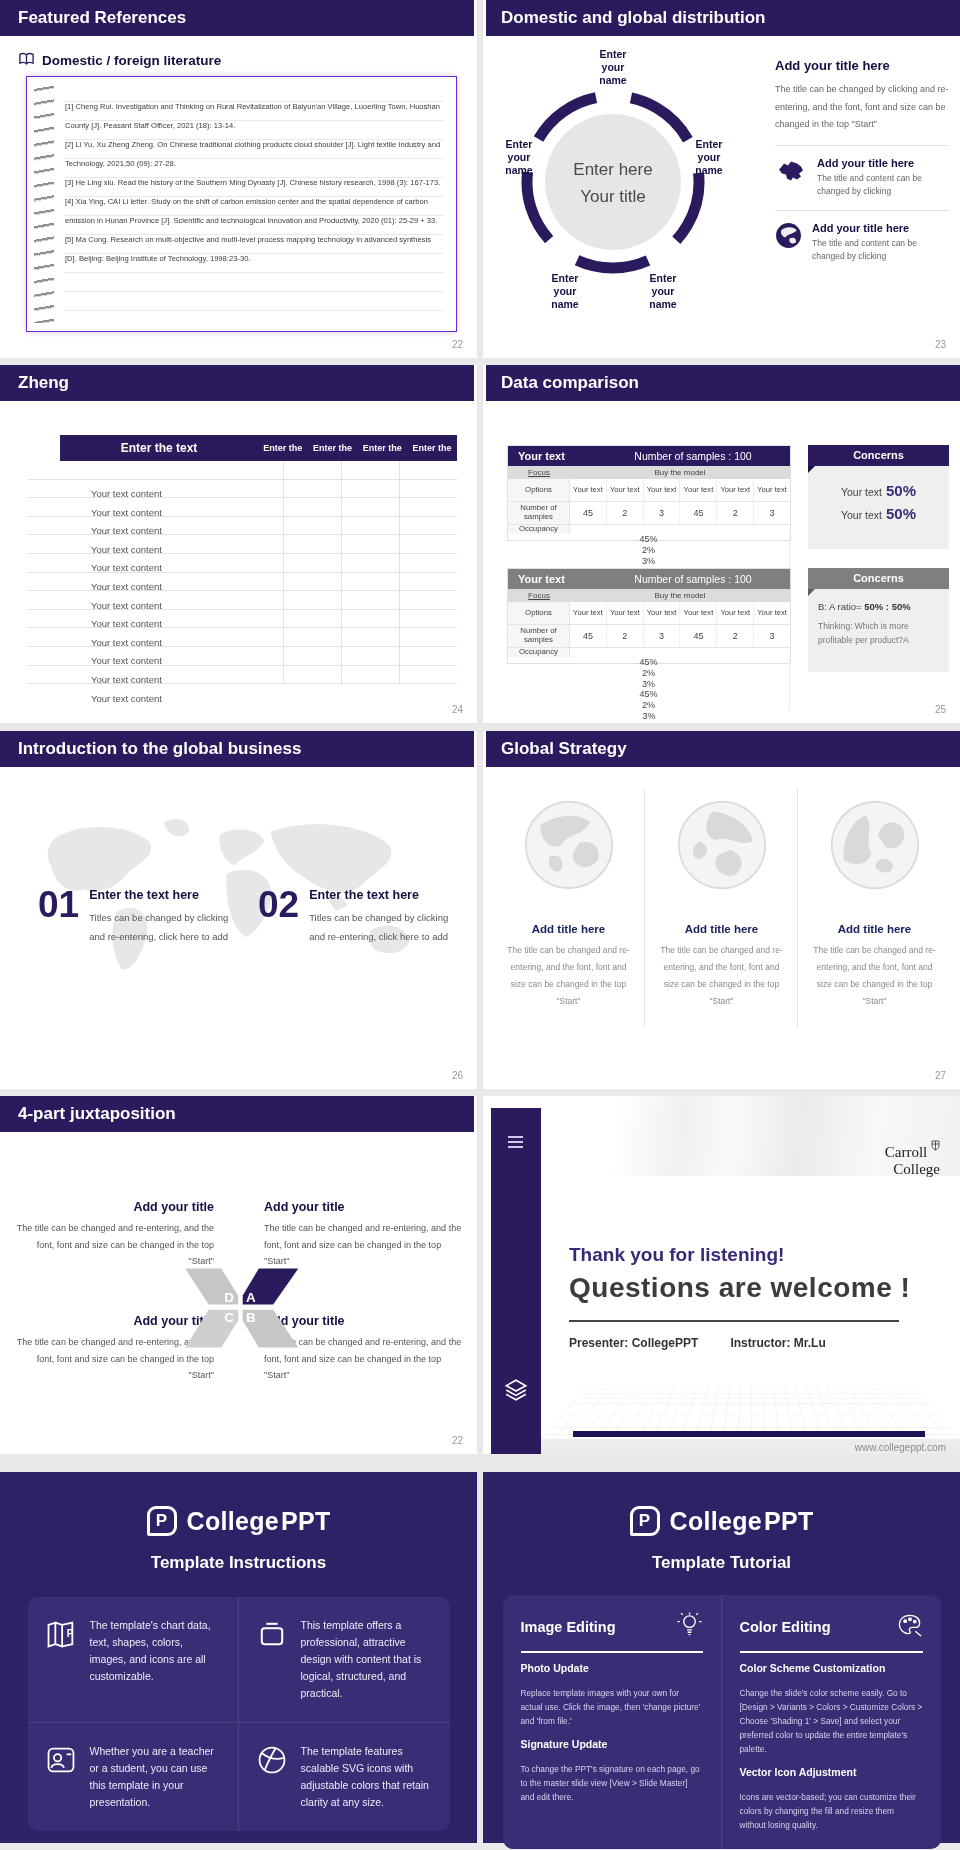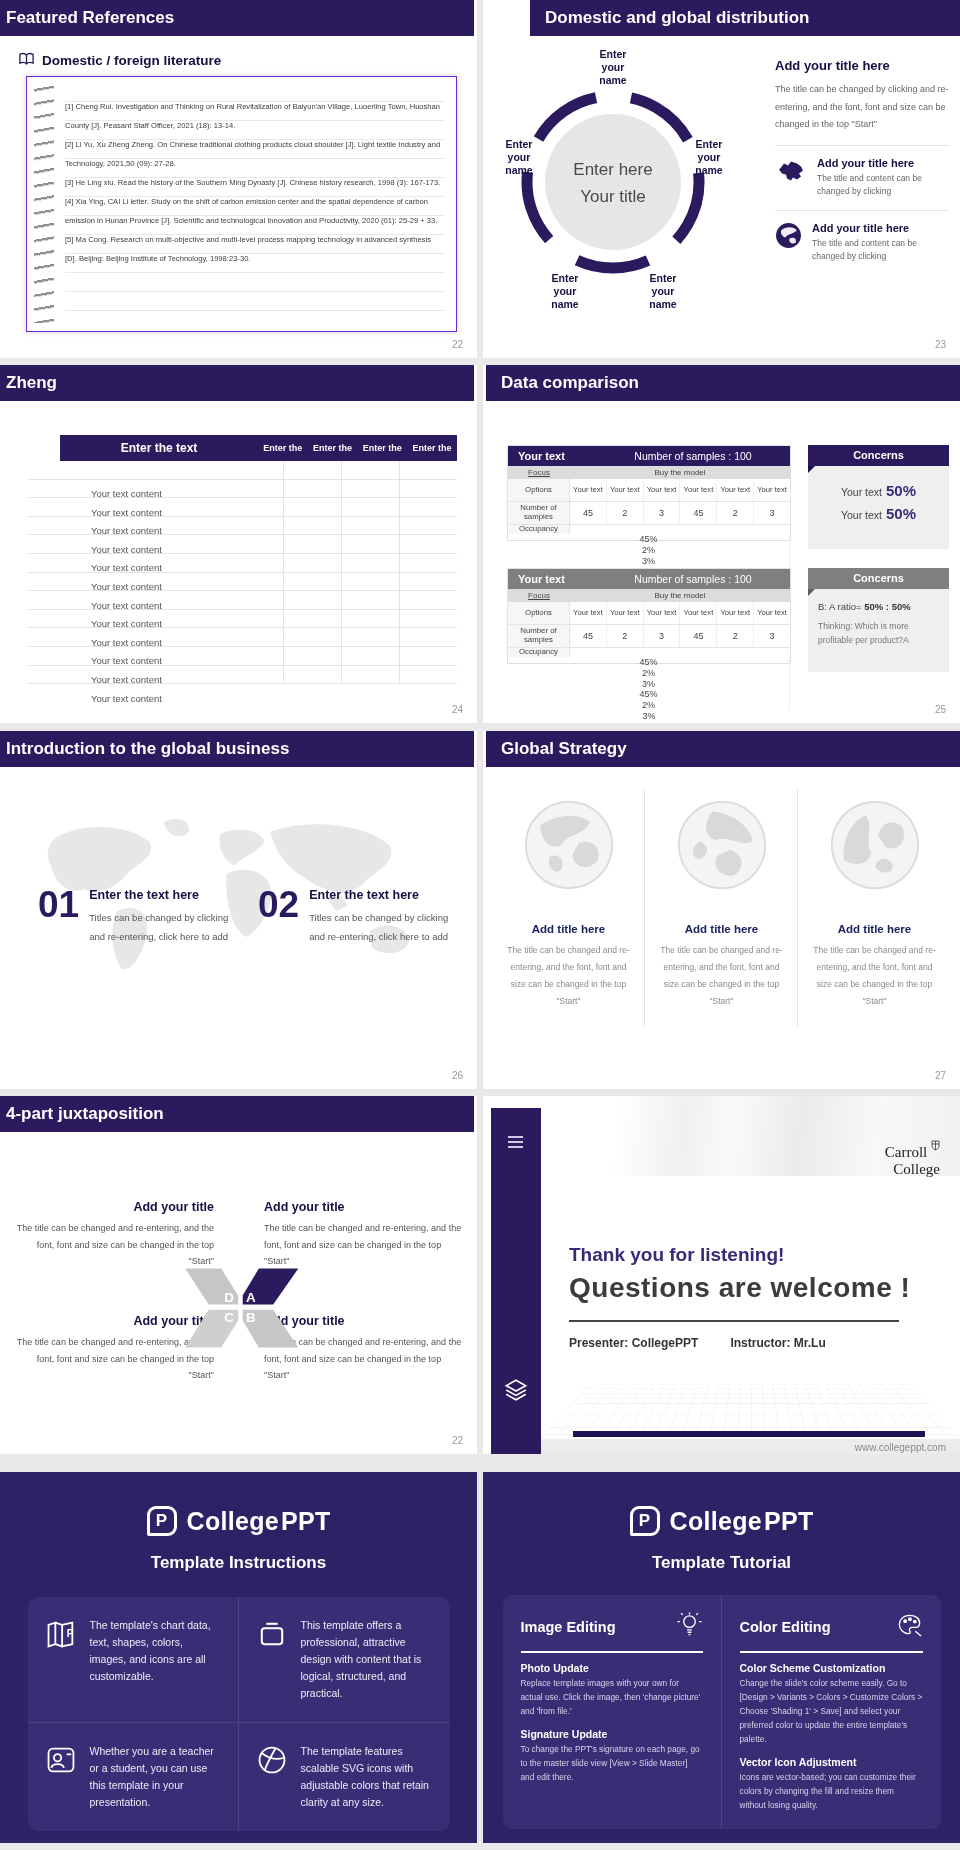--- a/index.html
+++ b/index.html
@@ -3,21 +3,21 @@
 <meta charset="utf-8">
 <style>
   :root{
     --purple:#2b1b5e; --purple-dark:#1c1146; --panel:#2e2266; --card:#3a2c75;
     --gray-hdr:#7f7f7f; --ink:#151043; --body:#555; --pagebg:#e9e9e9;
   }
   *{margin:0;padding:0;box-sizing:border-box;}
   body{width:960px;height:1850px;background:var(--pagebg);font-family:"Liberation Sans",sans-serif;position:relative;overflow:hidden;}
   .sheet{position:absolute;inset:0;}
   .slide{position:absolute;width:477px;height:358px;background:#fff;overflow:hidden;}
-  .bar{height:36px;background:var(--purple);color:#fff;font-weight:bold;font-size:17px;line-height:36px;padding-left:6px;}
+  .bar{height:36px;background:var(--purple);color:#fff;font-weight:bold;font-size:17px;line-height:36px;padding-left:18px;}
   .slide.sl .bar{margin-right:3px;} .slide.sr .bar{margin-left:3px;padding-left:15px;}
   .pagenum{position:absolute;right:14px;bottom:8px;font-size:10px;color:#999;}
   
   .sec-title{position:absolute;top:52px;left:18px;display:flex;gap:7px;align-items:center;color:var(--ink);font-weight:bold;font-size:13.5px;}
   .doc{position:absolute;left:26px;right:20px;top:76px;bottom:26px;background:#fff;box-shadow:0 0 6px rgba(0,0,0,.18);border:1px solid #6d28d9;}
   .spiral{position:absolute;left:7px;top:8px;bottom:8px;width:20px;background:repeating-linear-gradient(170deg,transparent 0 4px,#8f8f8f 4px 6px,#d5d5d5 6px 7px,transparent 7px 13.5px);}
   .refs{position:absolute;left:38px;right:12px;top:6px;bottom:6px;font-size:7.6px;color:#3c3c3c;line-height:19px;background:repeating-linear-gradient(to bottom,transparent 0 18px,#e9e9e9 18px 19px);padding-top:14px;}
   .refs p{margin:0;}
   
   .diagram{position:absolute;left:12px;top:44px;width:250px;height:278px;}
@@ -112,21 +112,21 @@
   .cards4 .cell4:nth-child(2){border-bottom:1px solid rgba(255,255,255,.10);}
   .cards4 .cell4:nth-child(3){border-right:1px solid rgba(255,255,255,.10);}
   .cell4 p{font-size:10.5px;line-height:1.62;color:#efecf8;}
   .cards2{width:438px;margin:22px auto 0;background:var(--card);border-radius:10px;display:grid;grid-template-columns:1fr 1fr;min-height:214px;}
   .tcol{padding:16px 18px;}
   .tcol:first-child{border-right:1px solid rgba(255,255,255,.10);}
   .tcol .thr{display:flex;justify-content:space-between;align-items:center;}
   .tcol h3{font-size:14.5px;font-weight:bold;}
   .tcol .uline{border-top:2px solid #fff;margin:9px 0 6px;}
   .tcol h4{font-size:10.5px;font-weight:bold;margin-top:9px;}
-  .tcol p{font-size:8.3px;line-height:1.68;color:#d9d3ee;margin-top:3px;}
+  .tcol p{font-size:8.3px;line-height:1.68;color:#d9d3ee;margin-top:13px;}
 </style>
 </head>
 <body>
 
 <div class="sheet">
 
   <div class="slide sl" style="left:0;top:0;">
     <div class="bar">Featured References</div>
     <div class="sec-title">
       <span><svg width="17" height="14" viewBox="0 0 18 14">
@@ -140,21 +140,21 @@
         <p>[1] Cheng Rui. Investigation and Thinking on Rural Revitalization of Baiyun'an Village, Luoerling Town, Huoshan County [J]. Peasant Staff Officer, 2021 (18): 13-14.</p>
         <p>[2] Li Yu, Xu Zheng Zheng. On Chinese traditional clothing products cloud shoulder [J]. Light textile Industry and Technology, 2021,50 (09): 27-28.</p>
         <p>[3] He Ling xiu. Read the history of the Southern Ming Dynasty [J]. Chinese history research, 1998 (3): 167-173.</p>
         <p>[4] Xia Ying, CAI Li letter. Study on the shift of carbon emission center and the spatial dependence of carbon emission in Hunan Province [J]. Scientific and technological Innovation and Productivity, 2020 (01): 25-29 + 33.</p>
         <p>[5] Ma Cong. Research on multi-objective and multi-level process mapping technology in advanced synthesis [D]. Beijing: Beijing Institute of Technology, 1998:23-30.</p>
       </div>
     </div>
     <div class="pagenum">22</div>
   </div>
 
-  <div class="slide sr" style="left:483px;top:0;padding-left:44px;">
+  <div class="slide sr" style="left:483px;top:0;">
     <div class="bar">Domestic and global distribution</div>
     <div class="diagram">
       <svg width="250" height="278" viewBox="0 0 250 278">
         <circle cx="118" cy="138" r="86" fill="none" stroke="#2b1b5e" stroke-width="11" pathLength="100" stroke-dasharray="13.5 6.5" transform="rotate(-150 118 138)"></circle>
         <circle cx="118" cy="138" r="68" fill="#e6e6e6"></circle>
         <text x="118" y="131" text-anchor="middle" font-size="17" fill="#4a4a4a">Enter here</text>
         <text x="118" y="158" text-anchor="middle" font-size="17" fill="#4a4a4a">Your title</text>
       </svg>
       <div class="lbl" style="left:94px;top:4px;">Enter your name</div>
       <div class="lbl" style="left:0px;top:94px;">Enter your name</div>

